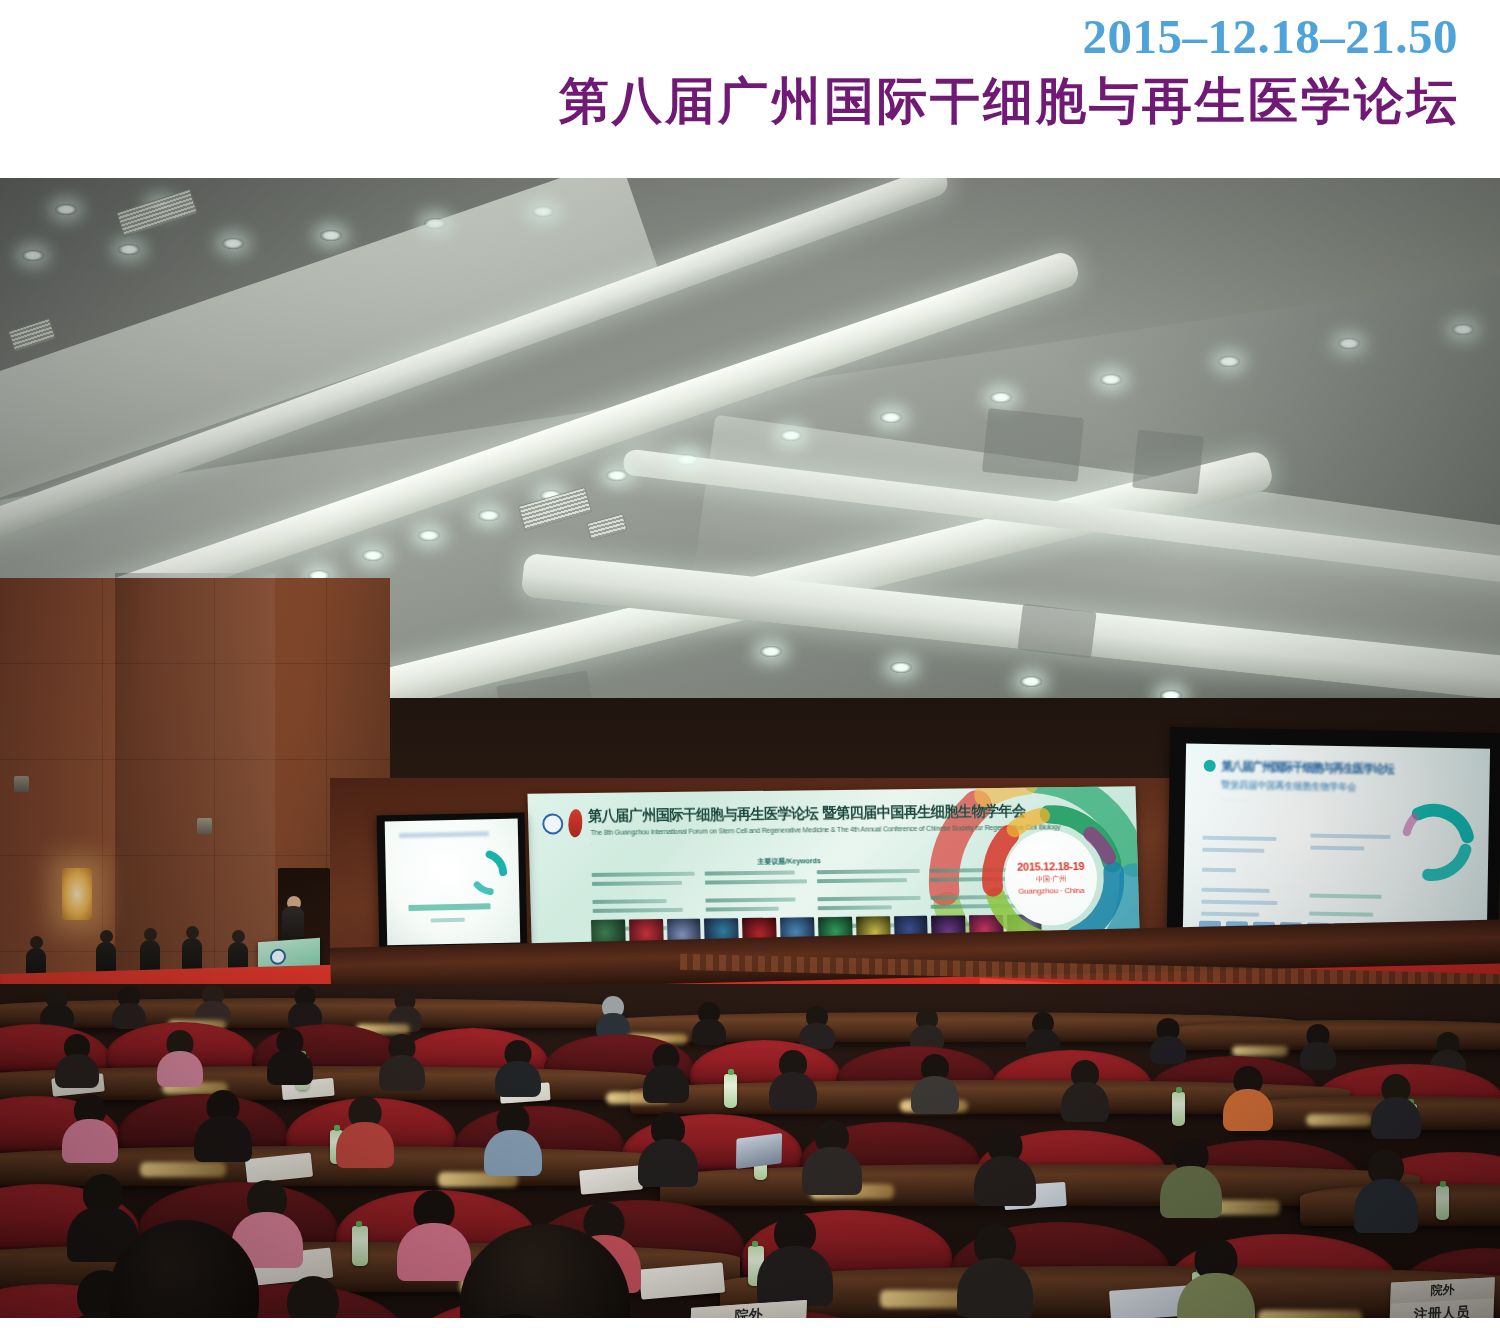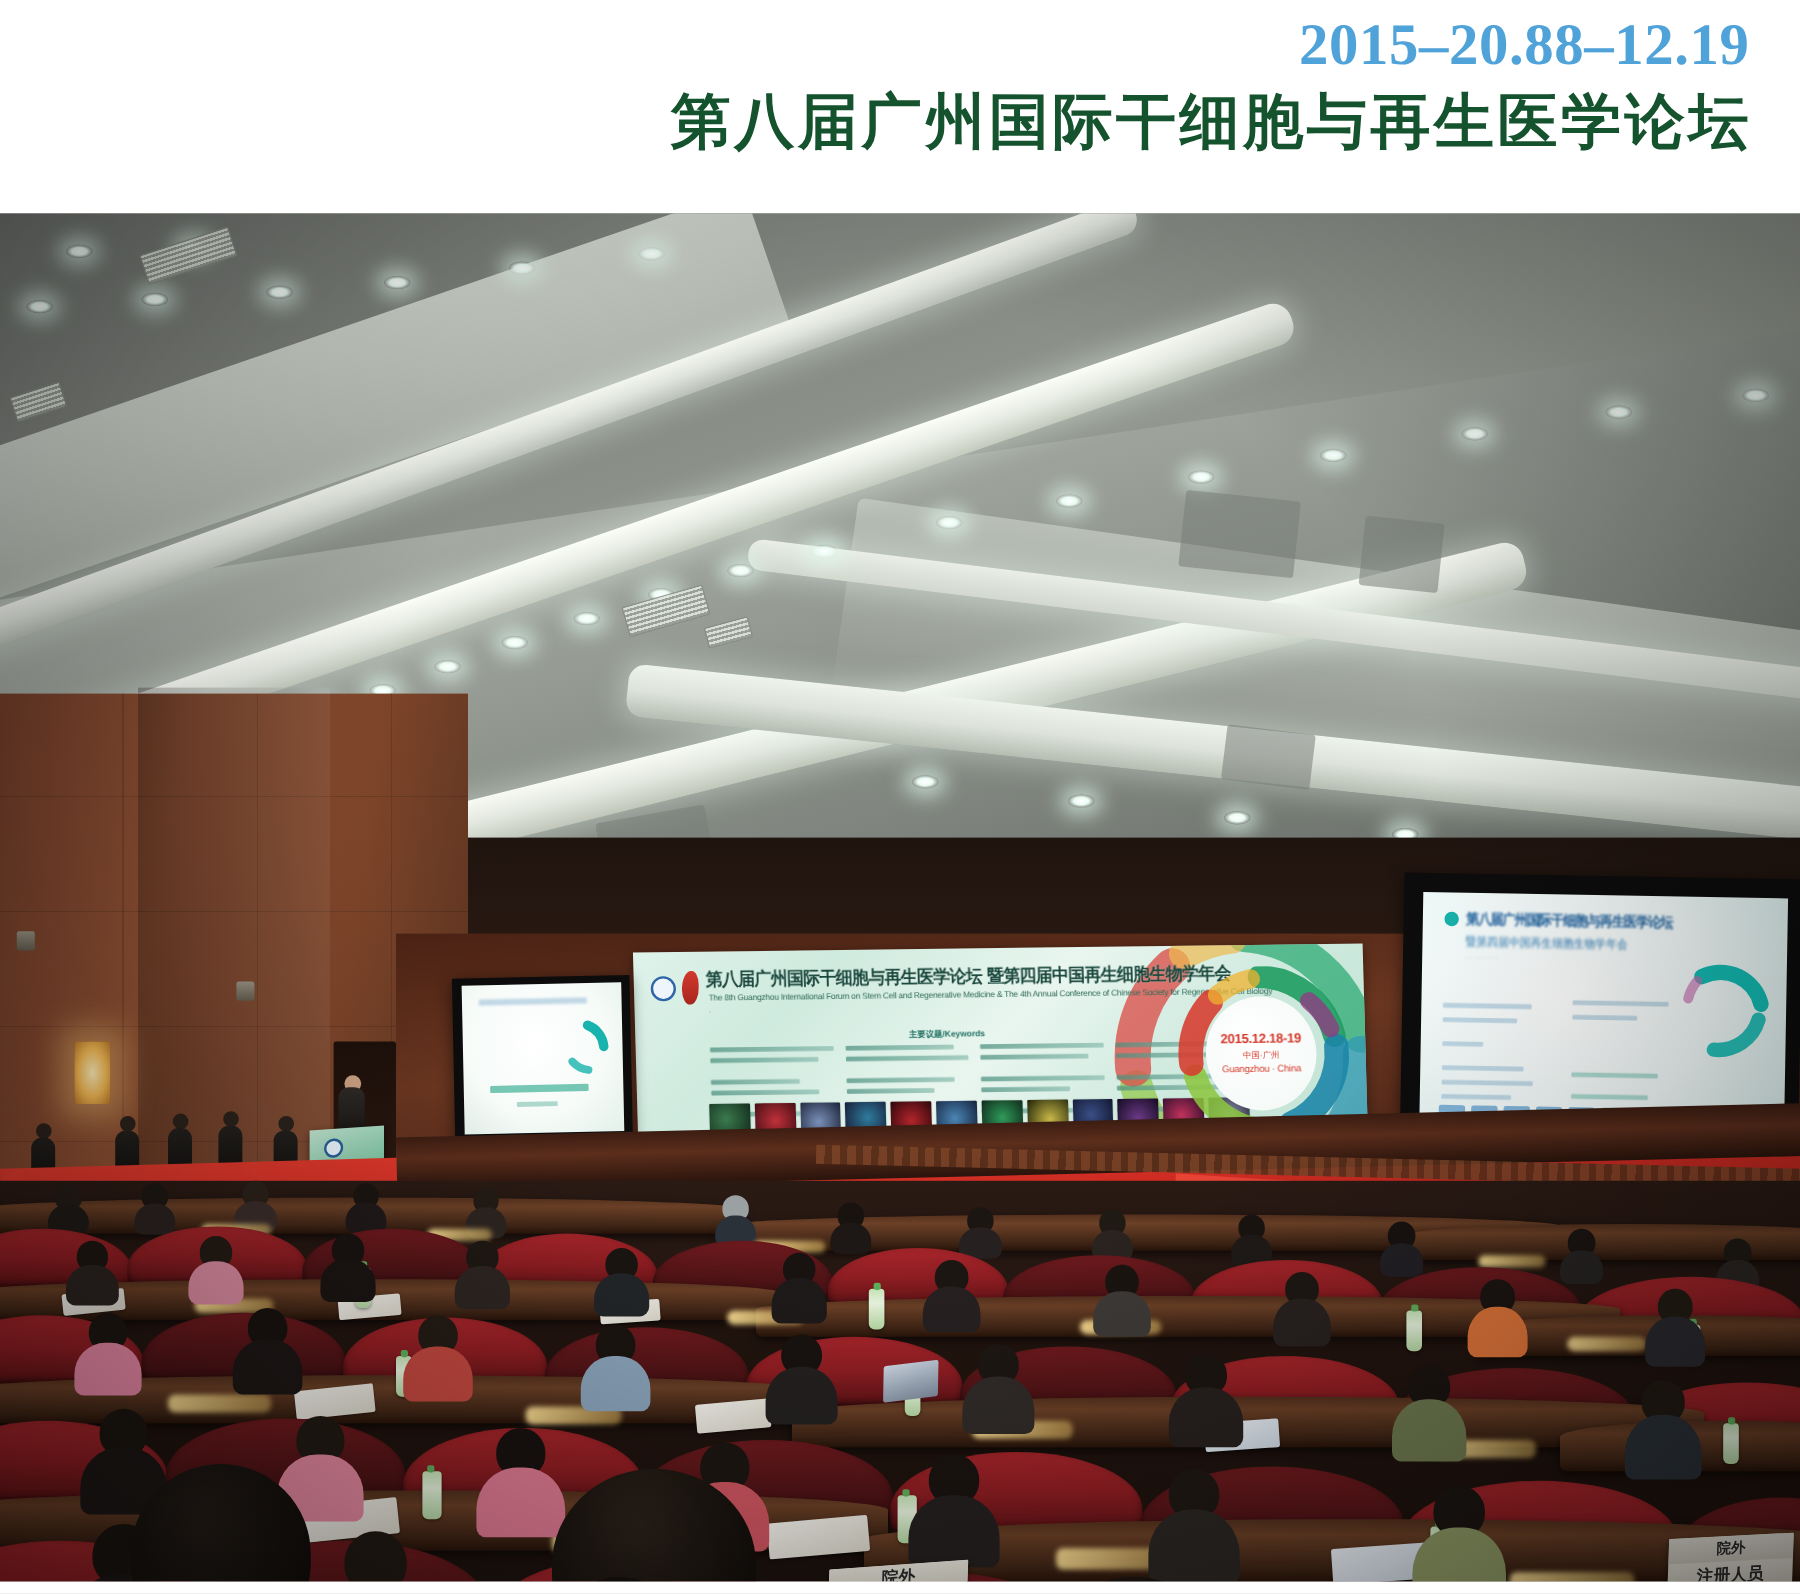--- a/index.html
+++ b/index.html
@@ -16,21 +16,21 @@
   .hdr-date {
     position:absolute; right:42px; top:8px;
     font-family:"Liberation Serif", serif;
     font-size:49px; font-weight:bold; letter-spacing:0.5px;
     color:#4fa3d9; white-space:nowrap;
   }
   .hdr-title {
     position:absolute; right:40px; top:68px;
     font-family:"DejaVu Sans", sans-serif;
     font-size:50px; font-weight:bold; letter-spacing:3px;
-    color:#14532d; white-space:nowrap;
+    color:#701a75; white-space:nowrap;
   }
 
   
   .photo {
     position:absolute; left:0; top:178px; width:1500px; height:1140px;
     overflow:hidden; background:#231a18;
   }
   .photo-bottom-strip{ position:absolute; left:0; top:1318px; width:1500px; height:10px; background:#fff; }
 
   
@@ -365,21 +365,21 @@
     background:linear-gradient(170deg,#cfd9e6,#7d8b9c);
     border-radius:2px; transform:rotate(-7deg) skewX(-8deg);
   }
 </style>
 </head>
 <body>
 
 <div id="page">
 
   <div class="header">
-    <div class="hdr-date">2015–20.88–12.19</div>
+    <div class="hdr-date">2015–12.18–21.50</div>
     <div class="hdr-title">第八届广州国际干细胞与再生医学论坛</div>
   </div>
 
   <div class="photo">
 
     <div class="ceil-base"></div>
     <div class="ceil-dark"></div>
     <div class="soffit"></div>
     <div class="soffit2"></div>
 

